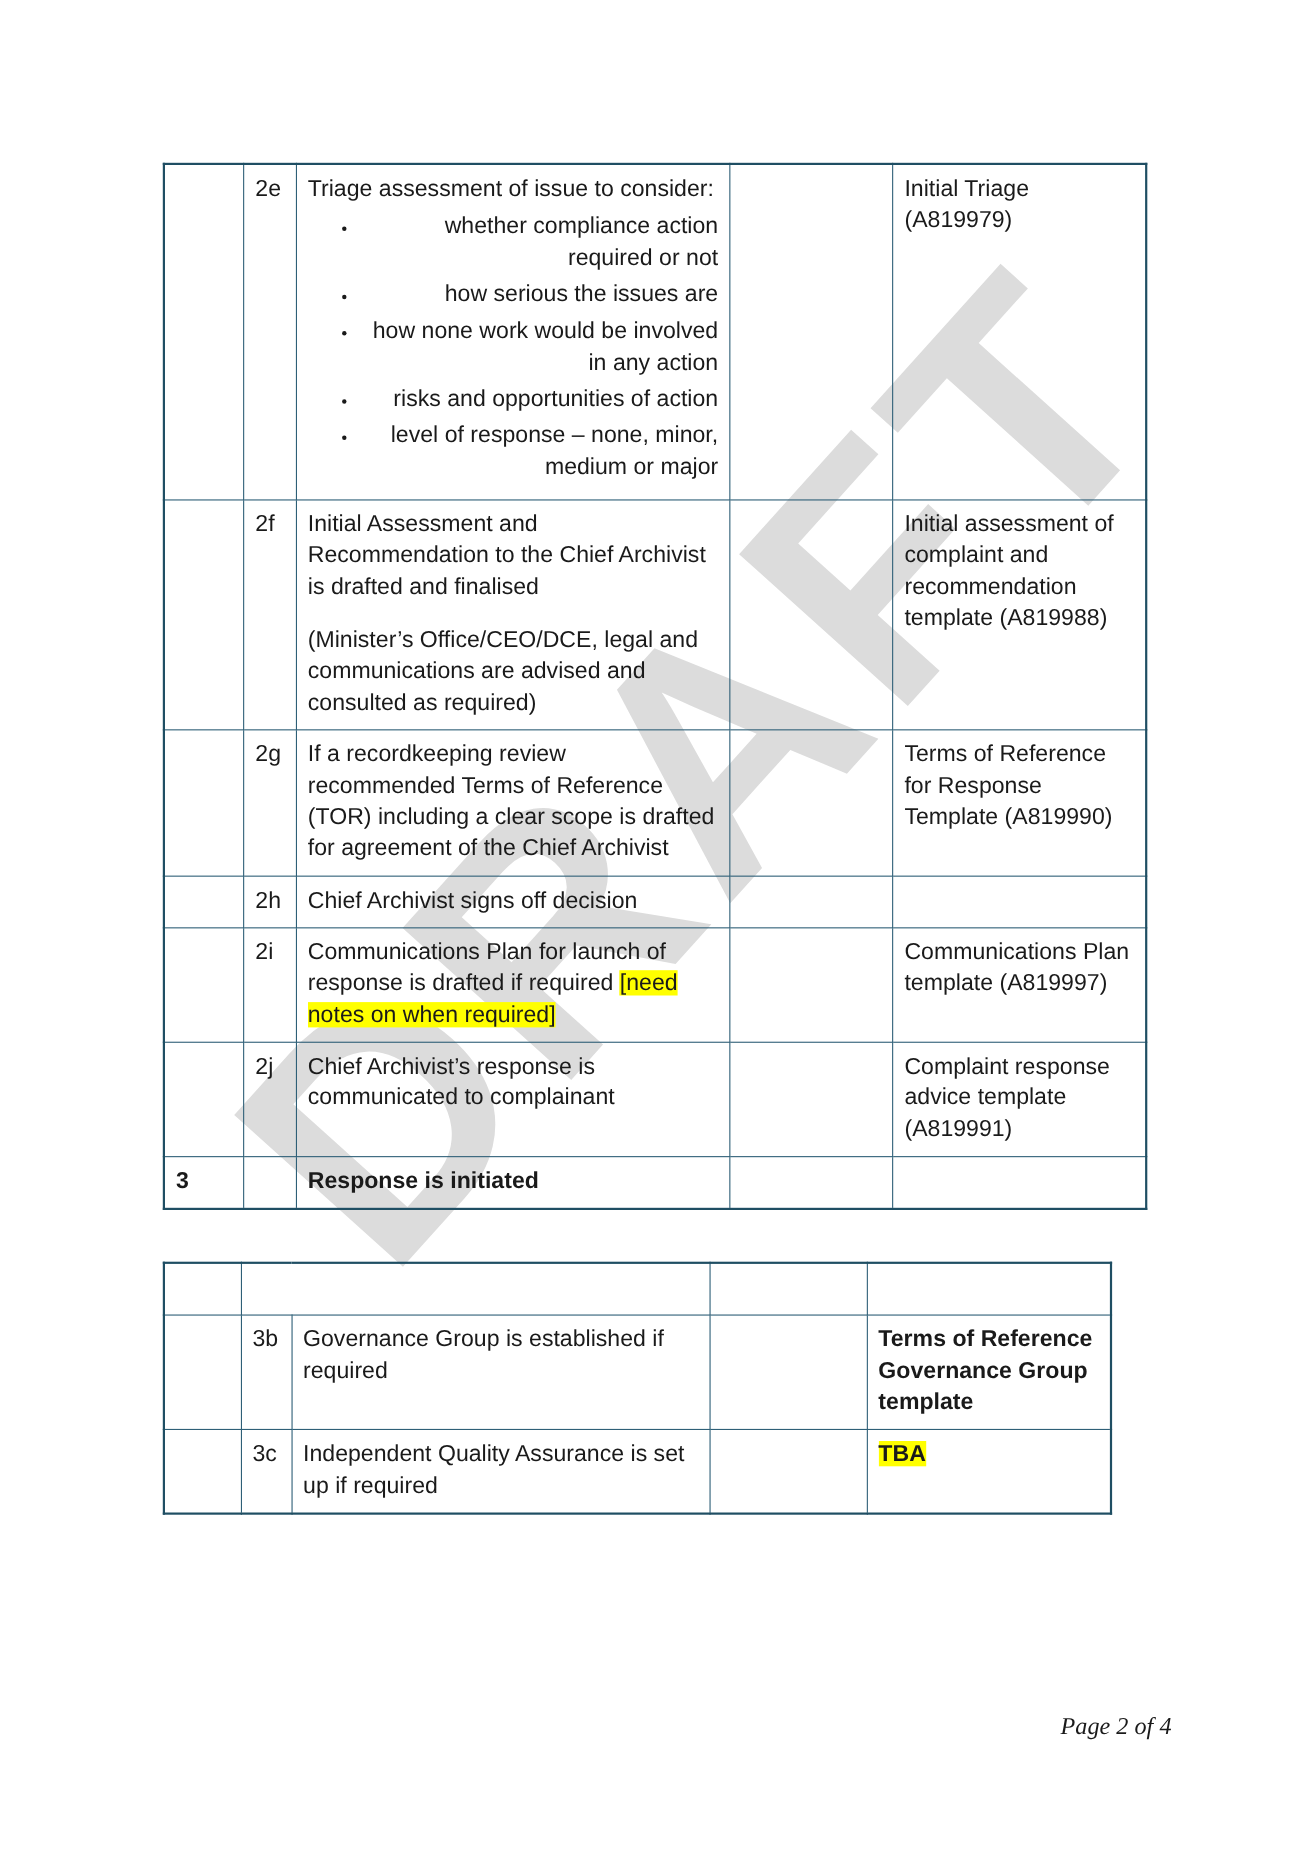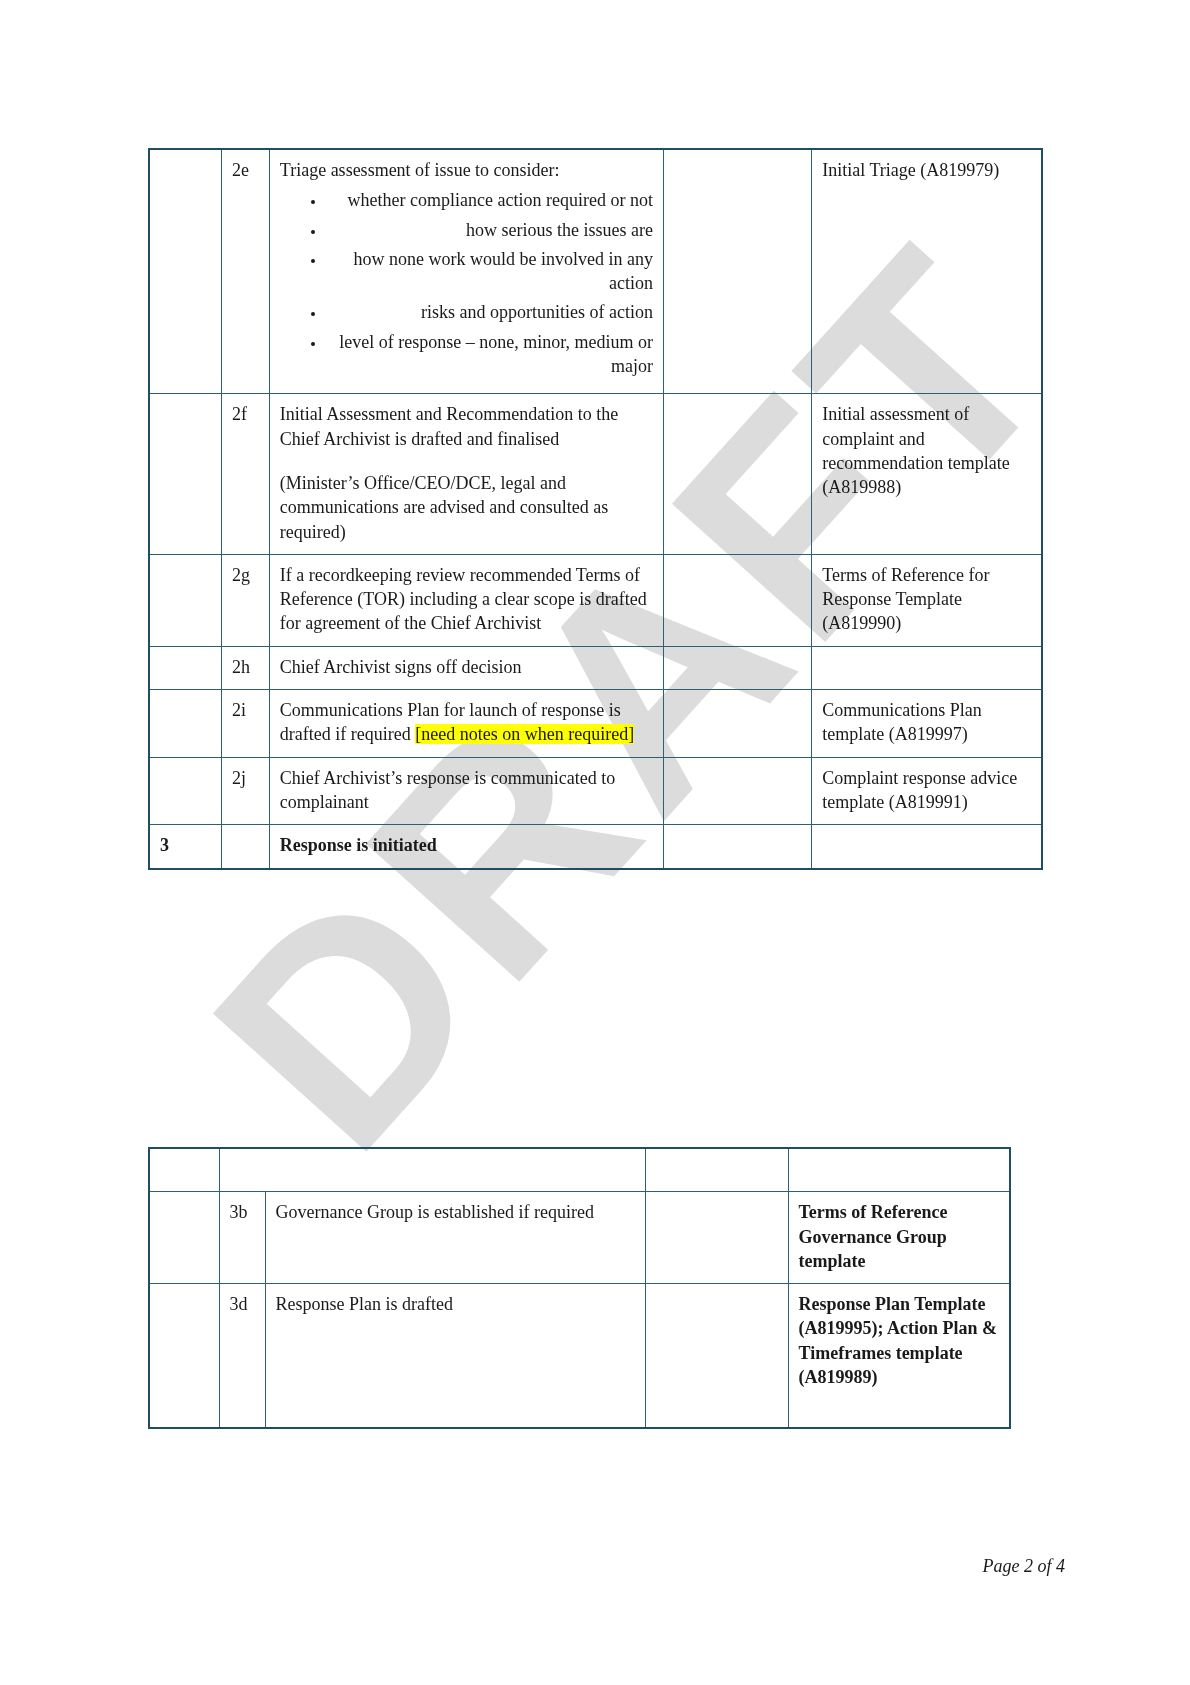--- a/index.html
+++ b/index.html
@@ -59,24 +59,23 @@
     position: absolute;
     border-collapse: collapse;
     table-layout: fixed;
     background: transparent;
   }
 
   table.doc-table td, table.doc-table th {
     border: 1px solid #2e5f77;
     vertical-align: top;
     padding: 8px 10px 10px 10px;
-    font-size: 18px;
+    font-size: 21px;
     line-height: 1.35;
     background: transparent;
-    font-family: Liberation Serif, serif;
   }
 
   
   table.doc-table {
     border: 2.5px solid #1f4e63;
   }
 
   .col-step { width: 70px; }
   .col-sub  { width: 46px; }
   .col-proc { width: 380px; }
@@ -110,21 +109,21 @@
   }
 
   .para-gap { height: 20px; }
 
   .footer {
     position: absolute;
     right: 125px;
     top: 1556px;
     font-family: "Liberation Serif", serif;
     font-style: italic;
-    font-size: 18px;
+    font-size: 22px;
     color: #1a1a1a;
   }
 </style>
 </head>
 <body>
 
 <div class="page">
 
   <div class="watermark">
     <span>DRAFT</span>
@@ -231,25 +230,25 @@
       </thead>
       <tbody>
         <tr>
           <td></td>
           <td>3b</td>
           <td>Governance Group is established if required</td>
           <td></td>
           <td class="bold">Terms of Reference Governance Group template</td>
         </tr>
         <tr>
-          <td style="height:125px;"></td>
-          <td>3d</td>
-          <td>Response Plan is drafted</td>
-          <td></td>
-          <td class="bold">Response Plan Template (A819995); Action Plan &amp; Timeframes template (A819989)</td>
+          <td></td>
+          <td>3c</td>
+          <td>Independent Quality Assurance is set up if required</td>
+          <td></td>
+          <td><span class="bold hl">TBA</span></td>
         </tr>
       </tbody>
     </table>
 
     <div class="footer">Page 2 of 4</div>
 
   </div>
 </div>
 
 </body></html>

